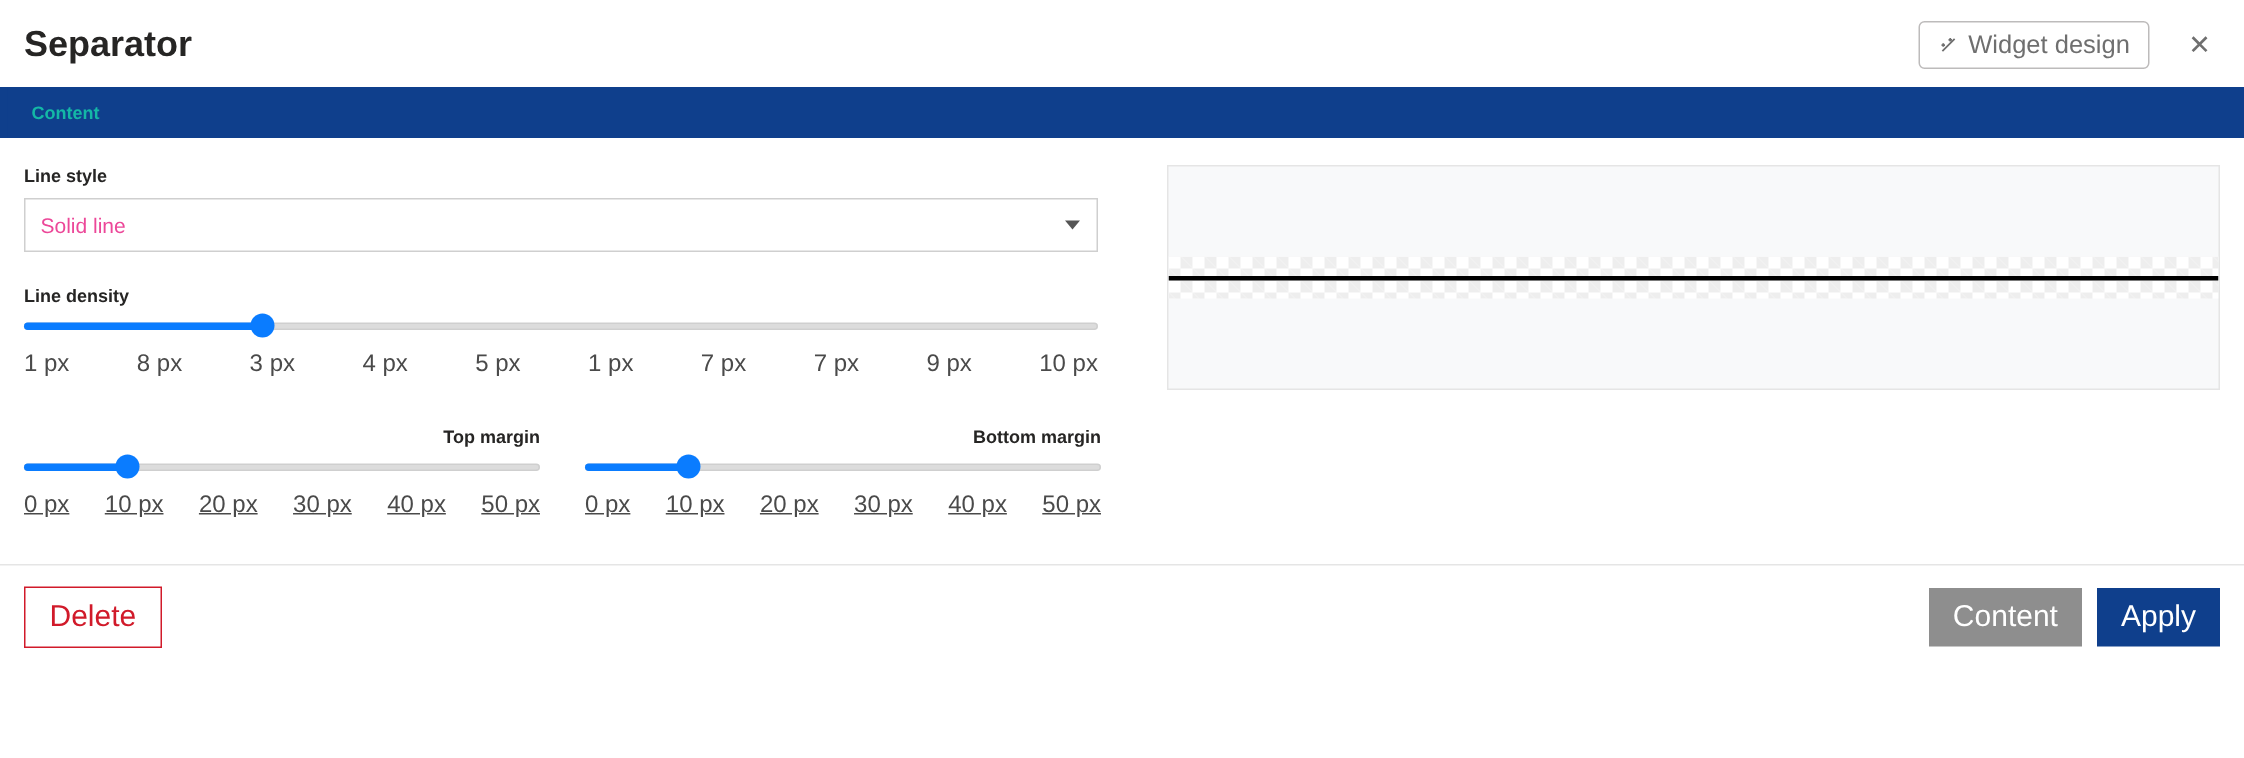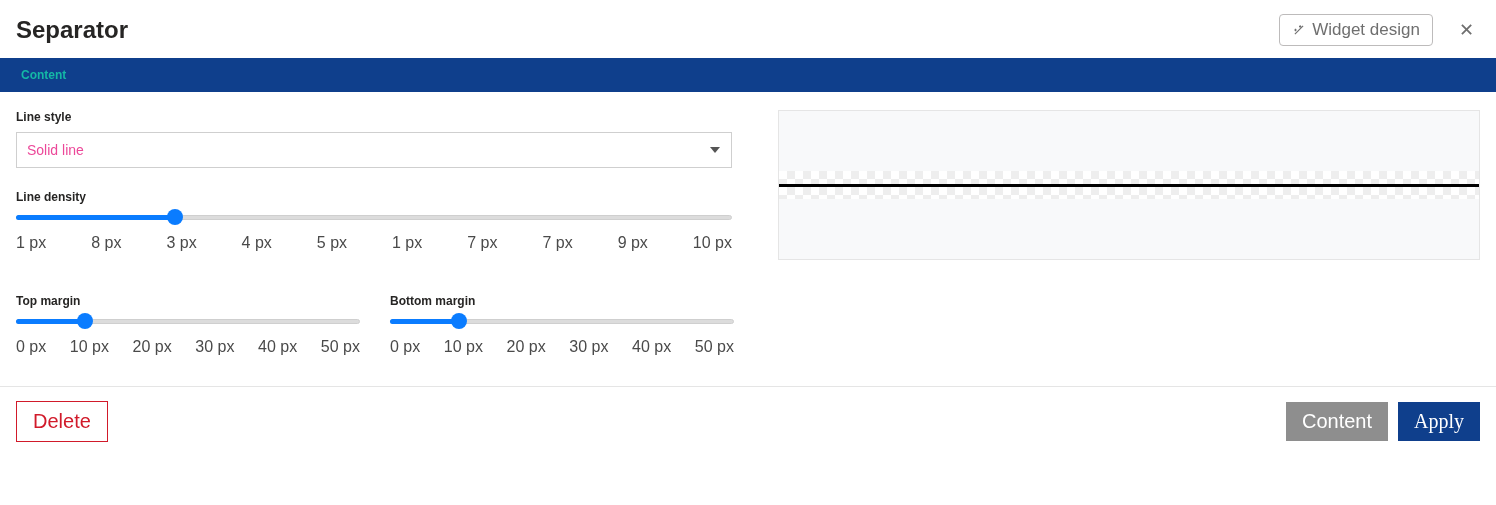--- a/index.html
+++ b/index.html
@@ -125,21 +125,21 @@
     cursor: pointer;
   }
   .ticks {
     display: flex;
     justify-content: space-between;
     width: 716px;
     font-size: 16px;
     color: #4a4a4a;
     margin-top: 6px;
   }
-  .ticks-small { width: 344px; }
+  .ticks-small { width: 344px; text-decoration: underline; }
 
   .color-swatch-btn {
     display: inline-flex;
     align-items: center;
     border: 1px solid #bdbbbb;
     padding: 3px;
     background: #fff;
     cursor: pointer;
   }
   .color-swatch {
@@ -150,21 +150,22 @@
     width: 0; height: 0;
     border-left: 4px solid transparent;
     border-right: 4px solid transparent;
     border-top: 5px solid #555;
     margin: 0 4px;
   }
 
   .margins-row {
     display: flex;
     gap: 30px;
-    margin-top: 42px;
+    margin-top: 32px;
+    text-align: right;
   }
 
   .preview {
     border: 1px solid #e5e5e5;
     background: #f8f9fa;
     height: 150px;
     position: relative;
     overflow: hidden;
   }
   .preview-band {
@@ -208,21 +209,20 @@
     background: #8e8e8e;
     color: #fff;
     border: none;
     margin-left: auto;
   }
   .btn-apply {
     background: #0f3f8c;
     color: #fff;
     border: none;
     margin-left: 10px;
-    font-family: Liberation Serif, serif;
   }
 </style>
 </head>
 <body>
 
 <div class="header">
   <div class="title">Separator</div>
   <button class="widget-design-btn">
     <span>
       <svg width="14" height="14" viewBox="0 0 24 24" fill="none" stroke="#6f6f6f" stroke-width="2">

